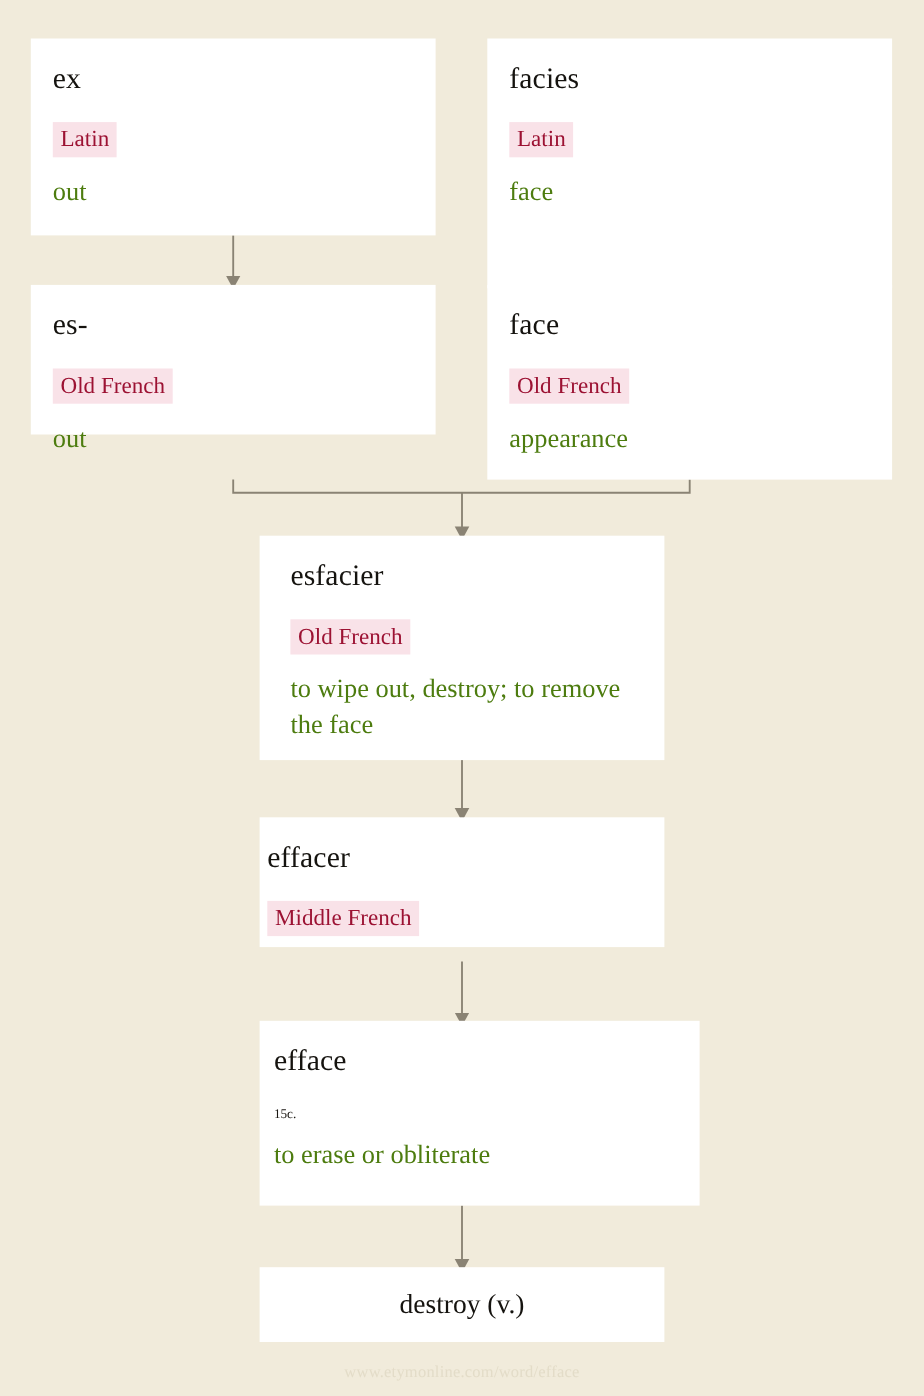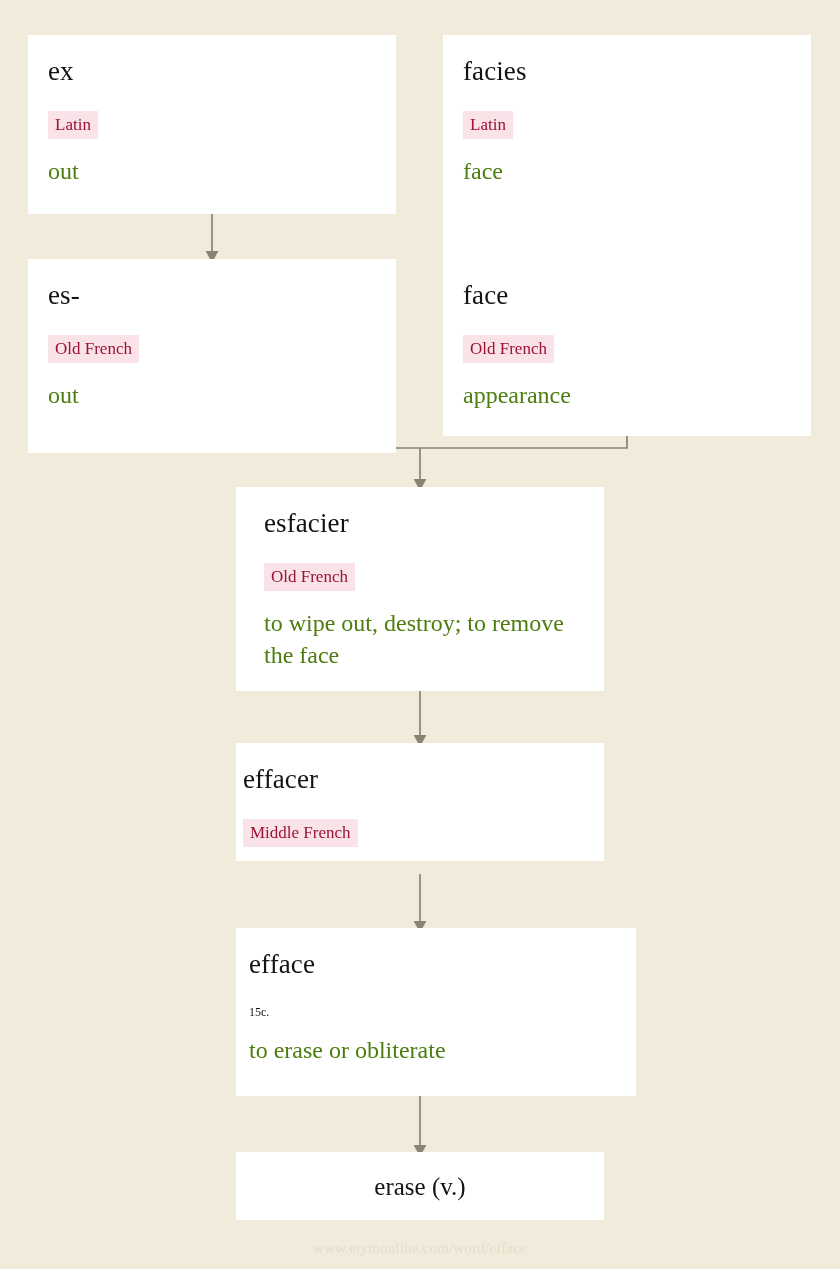--- a/index.html
+++ b/index.html
@@ -45,21 +45,21 @@
     white-space: nowrap;
   }
   .node-lang-row {
     margin-top: 26px;
     line-height: 1;
   }
   .lang-badge {
     display: inline-block;
     background: #f9e2e8;
     color: #9c1233;
-    font-size: 17px;
+    font-size: 21px;
     line-height: 1;
     padding: 5px 7px 6px 7px;
     white-space: nowrap;
   }
   .node-date {
     margin-top: 28px;
     font-size: 12px;
     line-height: 1;
     color: #1a1712;
   }
@@ -130,21 +130,21 @@
   </div>
 
   <div class="node" style="left:443px; top:35px; width:368px; height:227px;">
     <div class="node-headword">facies</div>
     <div class="node-lang-row">
       <span class="lang-badge">Latin</span>
     </div>
     <div class="node-gloss">face</div>
   </div>
 
-  <div class="node" style="left:28px; top:259px; width:368px; height:194px;">
+  <div class="node" style="left:28px; top:259px; width:368px; height:136px;">
     <div class="node-headword">es-</div>
     <div class="node-lang-row">
       <span class="lang-badge">Old French</span>
     </div>
     <div class="node-gloss">out</div>
   </div>
 
   <div class="node" style="left:443px; top:259px; width:368px; height:177px;">
     <div class="node-headword">face</div>
     <div class="node-lang-row">
@@ -168,18 +168,18 @@
     </div>
   </div>
 
   <div class="node" style="left:236px; top:928px; width:400px; height:168px; padding-left:13px;">
     <div class="node-headword">efface</div>
     <div class="node-date">15c.</div>
     <div class="node-gloss">to erase or obliterate</div>
   </div>
 
   <div class="node terminal" style="left:236px; top:1152px; width:368px; height:68px;">
-    <div class="node-center-title">erase (v.)</div>
+    <div class="node-center-title">destroy (v.)</div>
   </div>
 
   <div class="footer-url">www.etymonline.com/word/efface</div>
 
 </div>
 
 </body></html>

